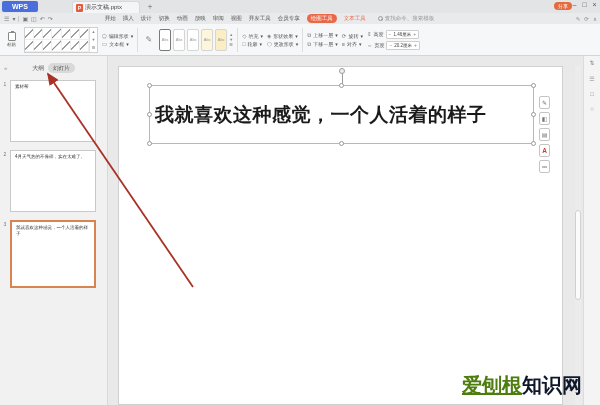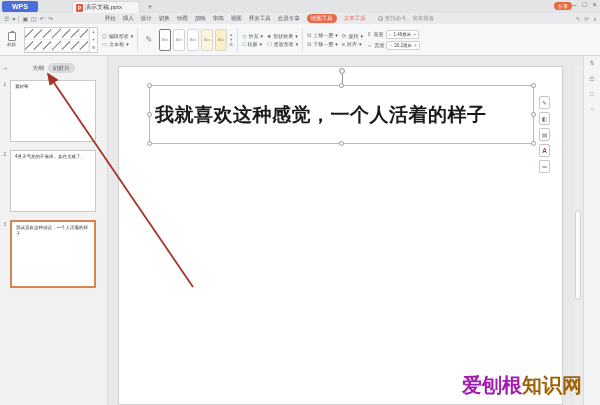--- a/index.html
+++ b/index.html
@@ -91,22 +91,22 @@
   .mini-btn { width:11px; height:13px; background:#fff; border:1px solid #c5c5c5; border-radius:2px;
     display:flex; align-items:center; justify-content:center; font-size:6px; color:#777; }
   .mini-btn .redA { color:#cc3b2b; font-weight:bold; font-size:6.5px; }
 
   .vscroll { position:absolute; right:19px; top:10px; bottom:0; width:6px; background:#ececec; }
   .vthumb { position:absolute; top:144px; height:90px; left:0; right:0; background:#fbfbfb; border:1px solid #d0d0d0; border-radius:3px; }
   .rightstrip { position:absolute; right:0; top:0; bottom:0; width:17px; background:#f4f4f5; border-left:1px solid #dcdcdc;
     display:flex; flex-direction:column; align-items:center; padding-top:3px; gap:9px; font-size:6px; color:#888; }
 
   .watermark { position:absolute; left:354px; top:316px; font-size:20px; font-weight:bold; white-space:nowrap; z-index:30; }
-  .wm-brand { color:#a21caf; }
-  .wm-suffix { color:#a16207; }
+  .wm-brand { color:#4d7c0f;text-decoration:underline; }
+  .wm-suffix { color:#0f172a; }
 
   .arrow-overlay { position:absolute; left:0; top:0; width:600px; height:405px; pointer-events:none; z-index:40; }
 </style>
 </head>
 <body>
 
 <div class="app">
 
   <div class="titlebar">
     <div class="wps-logo">WPS</div>

